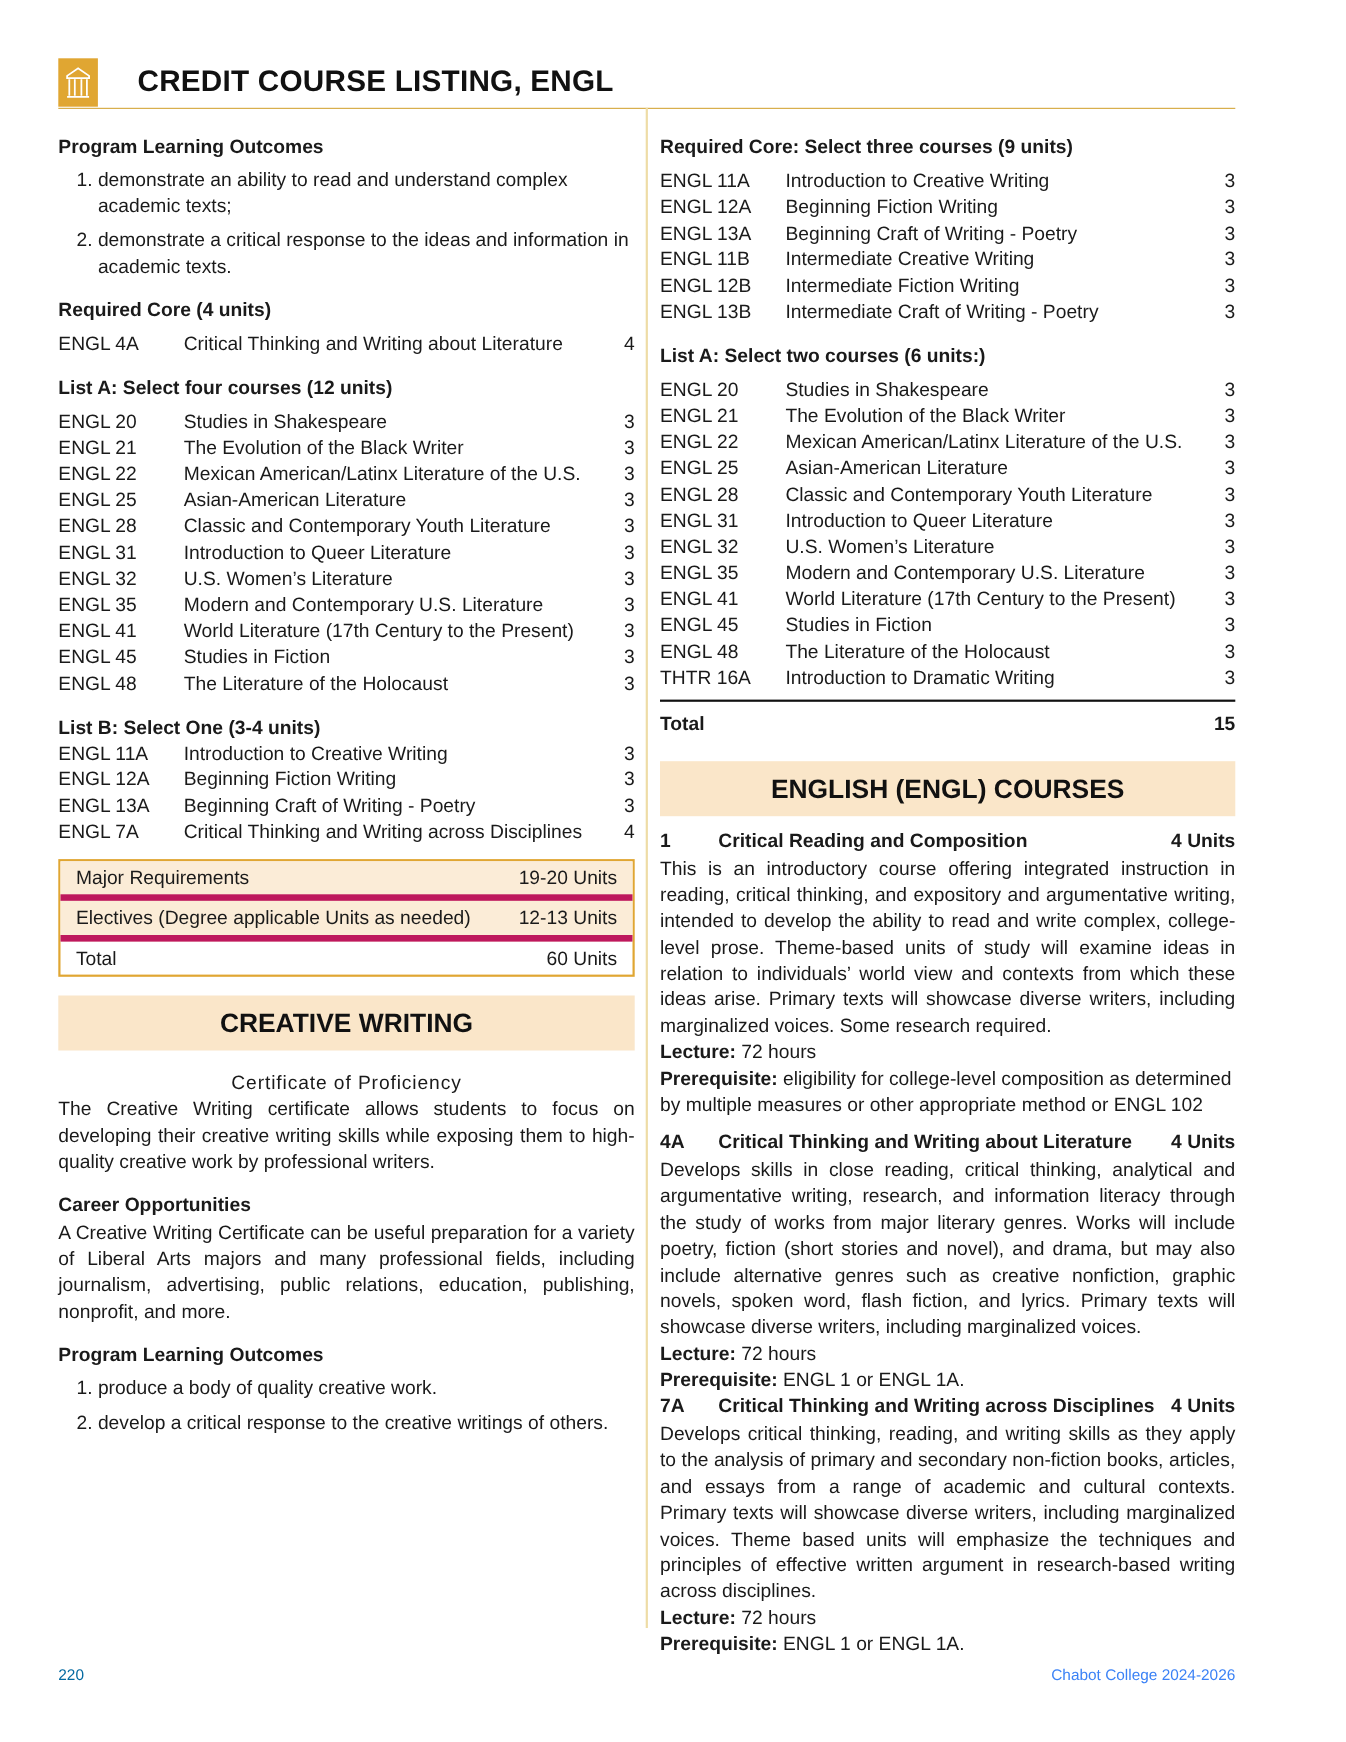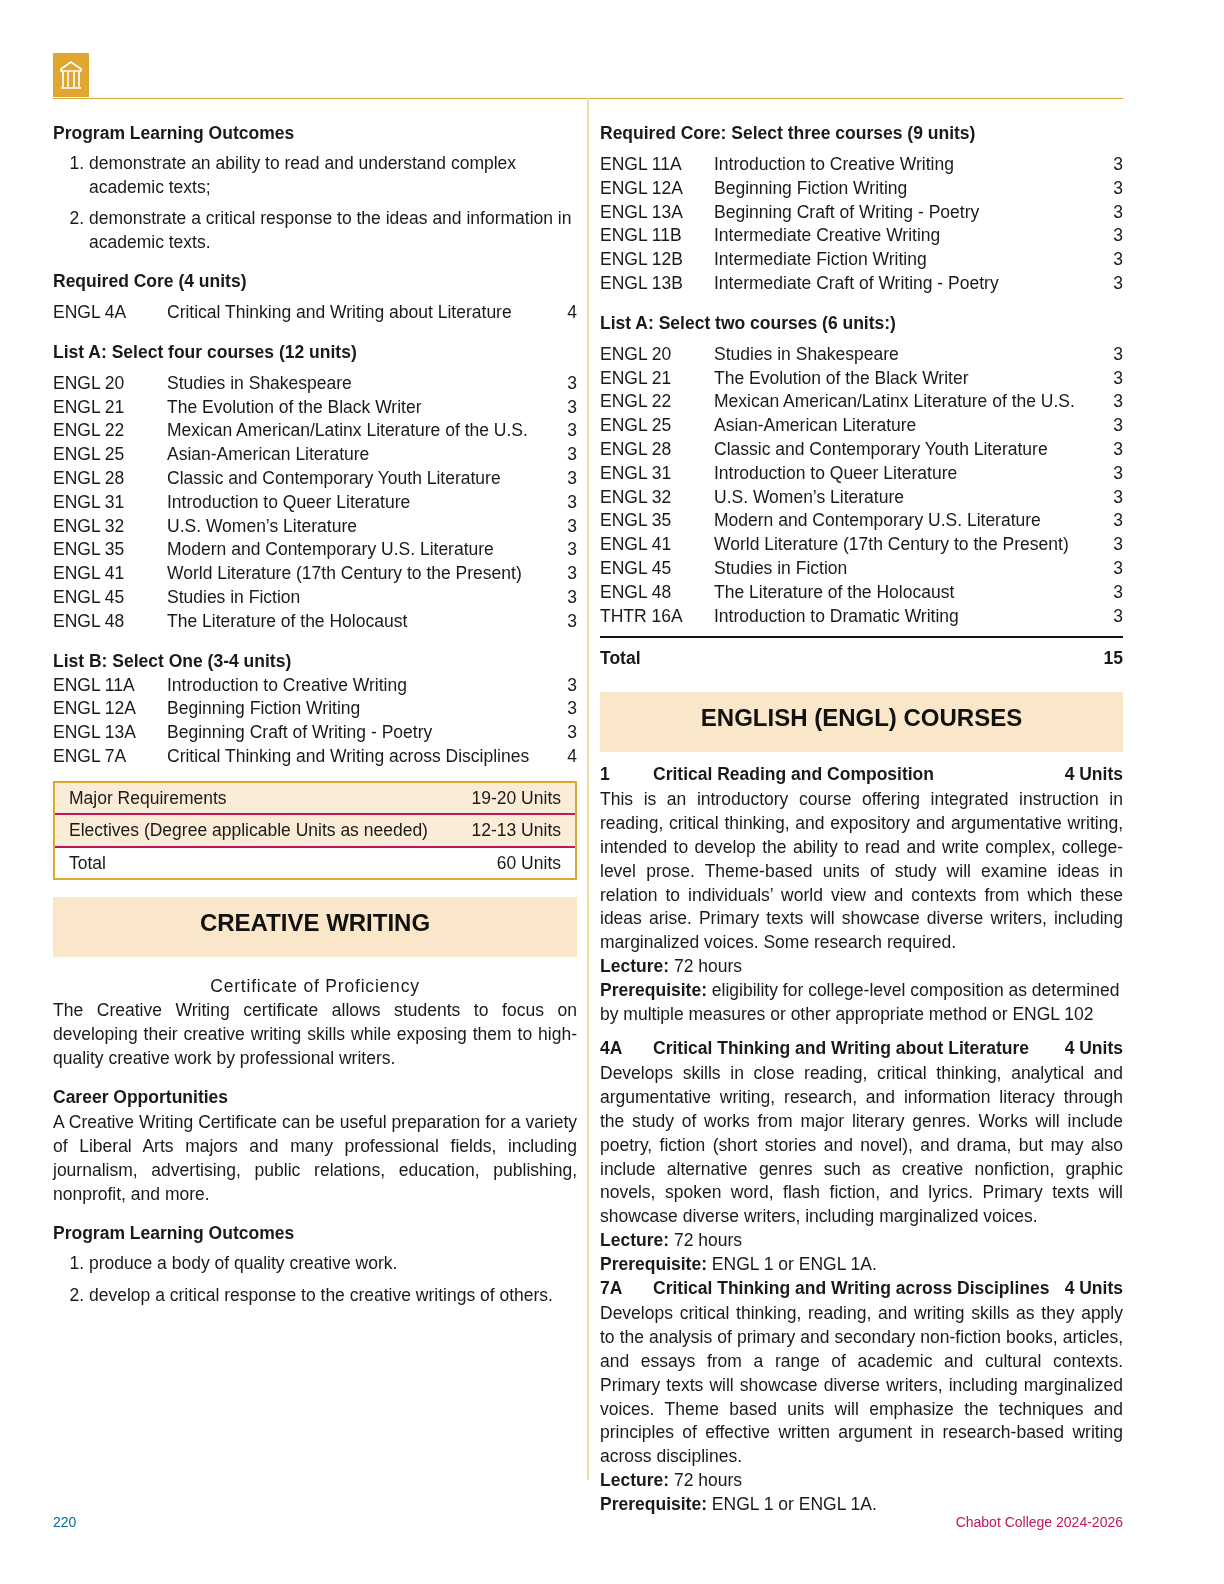--- a/index.html
+++ b/index.html
@@ -27,25 +27,25 @@
   .clist { margin-top: 7px; }
   .crow { display: flex; font-size: 17.5px; line-height: 23.8px; }
   .crow .code { width: 114px; flex: none; }
   .crow .title { flex: 1; }
   .crow .units { width: 30px; text-align: right; flex: none; }
 
   .plain-line { font-size: 17.5px; line-height: 23.8px; margin-top: 7px; }
 
   .units-table { margin-top: 12px; border: 2px solid #e0a632; }
   .ut-row { display: flex; justify-content: space-between; padding: 0 14px; height: 30.5px; line-height: 30.5px;
-            font-size: 17.5px; border-bottom: 2px solid #be185d; }
+            font-size: 17.5px; border-bottom: 6px solid #be185d; }
   .ut-row:last-child { border-bottom: none; }
   .ut-row.shaded { background: #fbecd7; }
 
-  .banner { background: #fae6c9; text-align: center; font-size: 24px; font-weight: 700; height: 60px; line-height: 52px; color: #111; }
+  .banner { background: #fae6c9; text-align: center; font-size: 24px; font-weight: 700; height: 50px; line-height: 52px; color: #111; }
   .banner-left { margin-top: 17px; }
   .cert { text-align: center; font-size: 17.5px; letter-spacing: 0.8px; margin-top: 17px; line-height: 24px; }
 
   p.body { font-size: 17.5px; line-height: 24px; text-align: justify; margin: 0; }
   .mt14 { margin-top: 14px; }
   .mt8 { margin-top: 8px; }
 
   .total-row { display: flex; justify-content: space-between; font-size: 17.5px; font-weight: 700; line-height: 24px;
                border-top: 2px solid #111; padding-top: 8px; margin-top: 8px; }
   .banner-right { margin-top: 22px; }
@@ -53,32 +53,33 @@
   .course { margin-top: 10px; }
   .course-head { display: flex; font-size: 17.5px; font-weight: 700; line-height: 24px; }
   .course-head .cnum { width: 53px; flex: none; }
   .course-head .ctitle { flex: 1; }
   .course-head .cunits { flex: none; text-align: left; }
   .course-body { font-size: 17.5px; line-height: 23.8px; text-align: justify; margin-top: 2px; }
   .meta { font-size: 17.5px; line-height: 23.8px; }
   .meta b { font-weight: 700; }
 
   .footer-left { position: absolute; left: 53px; top: 1514px; font-size: 14px; color: #0369a1; }
-  .footer-right { position: absolute; right: 101px; top: 1514px; font-size: 14px; color: #be185d; }
+  .footer-right { position: absolute; right: 101px; top: 1514px; font-size: 14px; color: #3b82f6; }
 </style>
 </head>
 <body>
 
 <div class="header">
   <div class="logo">
     <svg width="24" height="32" viewBox="0 0 24 32">
       <path d="M2 10 L12 3 L22 10 L22 12 L2 12 Z" fill="none" stroke="#fff" stroke-width="1.6"></path>
       <path d="M4 13 V28 M9 13 V28 M15 13 V28 M20 13 V28 M2 29 H22" stroke="#fff" stroke-width="1.6"></path>
     </svg>
   </div>
+  <div class="page-title">CREDIT COURSE LISTING, ENGL</div>
 </div>
 
 <div class="divider"></div>
 
 <div class="col col-left">
   <h3 class="sec-first">Program Learning Outcomes</h3>
   <ol class="plo">
     <li>demonstrate an ability to read and understand complex academic texts;</li>
     <li>demonstrate a critical response to the ideas and information in academic texts.</li>
   </ol>

